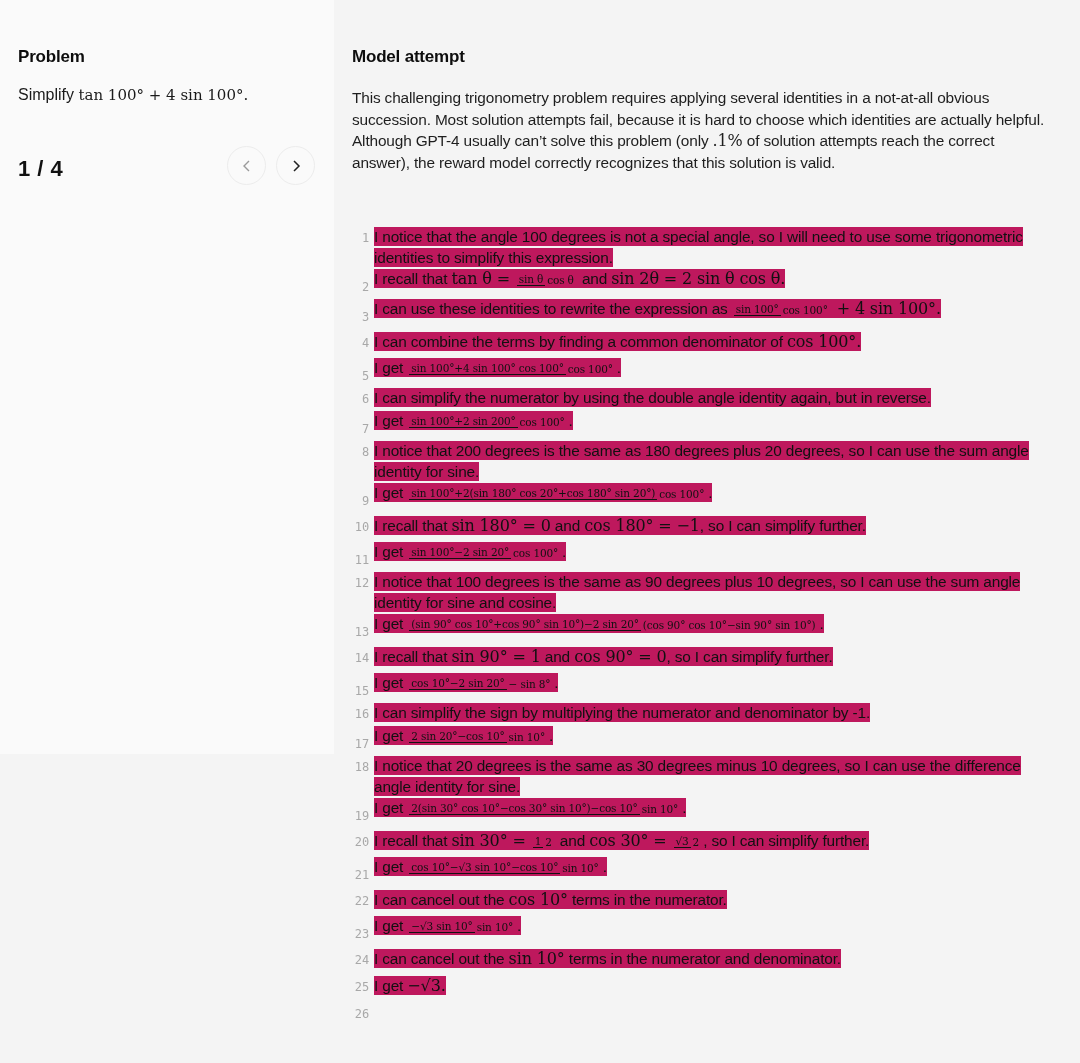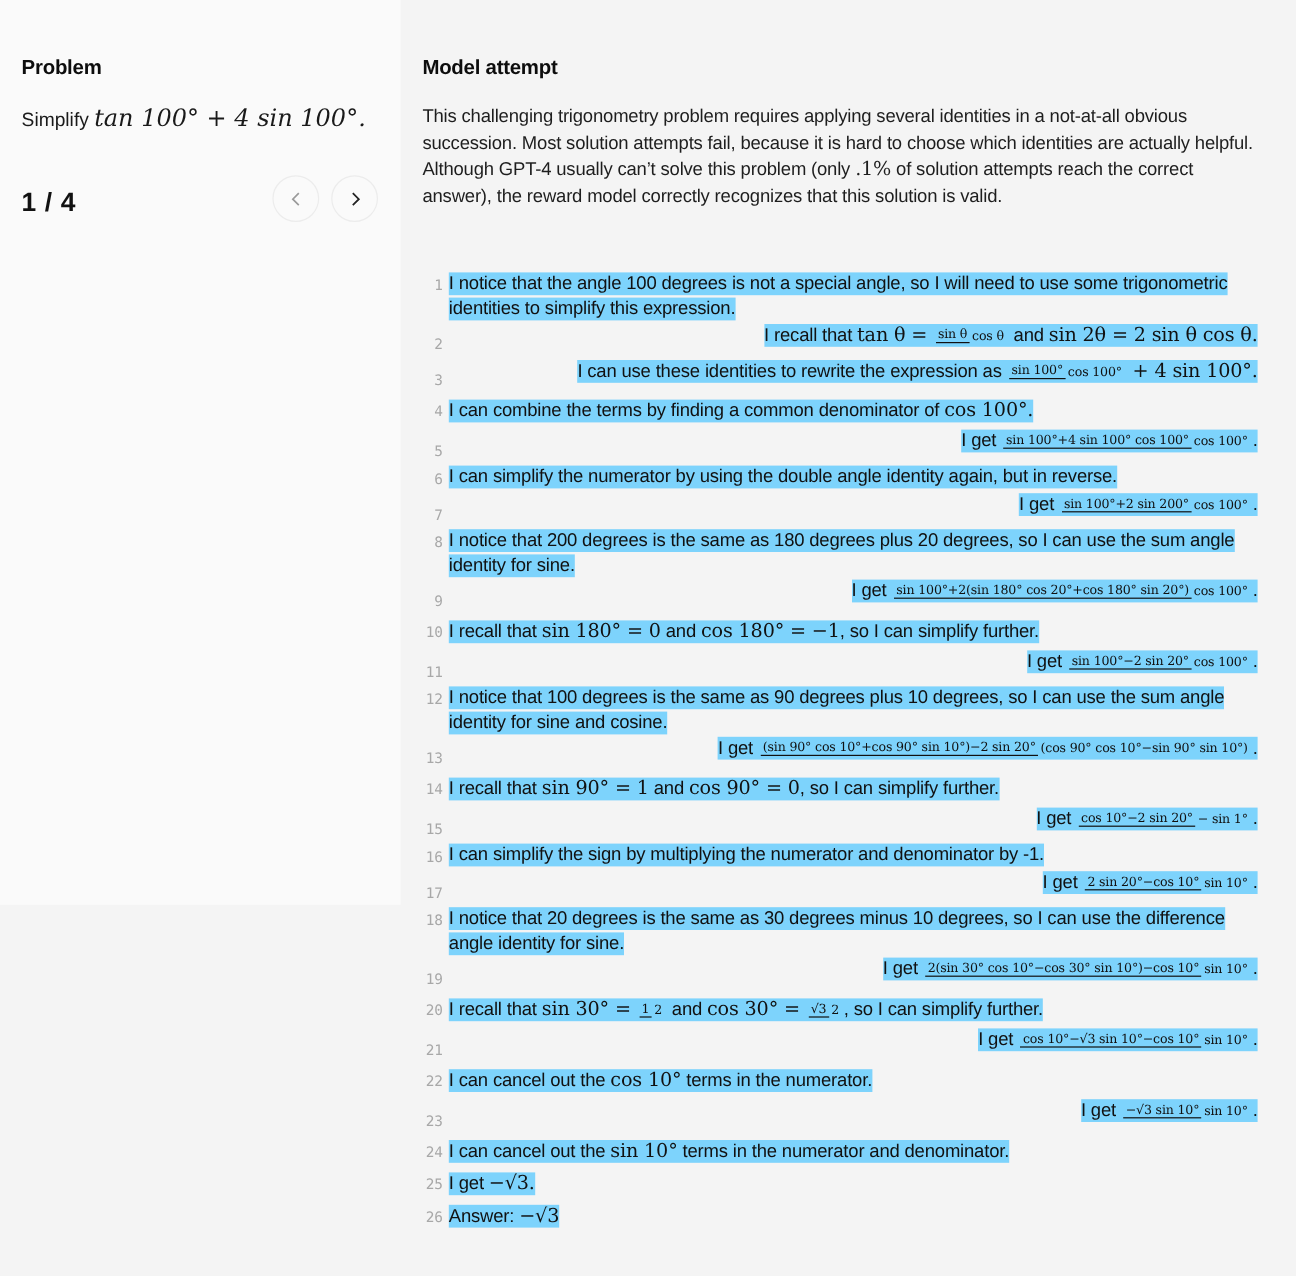--- a/index.html
+++ b/index.html
@@ -4,37 +4,37 @@
   <style>
     * { box-sizing: border-box; margin: 0; padding: 0; }
     html, body { width: 1080px; height: 1063px; overflow: hidden; }
     body { font-family: "Liberation Sans", sans-serif; color: #111; background: #f4f4f4; position: relative; }
     .left { position: absolute; left: 0; top: 0; width: 334px; height: 754px; background: #fafafa; }
     .right { position: absolute; left: 334px; top: 0; width: 746px; height: 1063px; background: #f4f4f4; }
     .h { font-weight: bold; font-size: 17px; letter-spacing: -0.2px; color: #0d0d0d; }
     .left .h { position: absolute; left: 18px; top: 47px; }
     .problem { position: absolute; left: 18px; top: 86px; font-size: 16px; color: #1a1a1a; }
     .m { font-family: "DejaVu Serif", "Liberation Serif", serif; }
-    .problem .m { font-size: 20px; font-style: italic; }
+    .problem .m { font-size: 15px; }
     .counter { position: absolute; left: 18px; top: 156px; font-size: 22px; font-weight: bold; letter-spacing: 0.5px; }
     .navbtn { position: absolute; top: 146px; width: 39px; height: 39px; border-radius: 50%; border: 1px solid #ececec; background: #fafafa; display: flex; align-items: center; justify-content: center; cursor: pointer; }
     .navbtn svg { width: 14px; height: 14px; }
     .prev { left: 227px; }
     .next { left: 276px; }
     .right .h { position: absolute; left: 18px; top: 47px; }
     .desc { position: absolute; left: 18px; top: 87px; width: 700px; font-size: 15.4px; line-height: 21.5px; color: #1e1e1e; letter-spacing: -0.15px; }
     .desc .m { font-size: 16px; }
     .steps { position: absolute; left: 14px; top: 226px; width: 700px; }
     .step { display: flex; align-items: flex-start; font-size: 15.4px; line-height: 21px; letter-spacing: -0.15px; color: #111; }
     .num { width: 26px; flex: 0 0 26px; text-align: right; padding-right: 5px; font-family: "DejaVu Sans Mono", monospace; font-size: 12px; color: #a8a8a8; padding-top: 2px; }
     .txt { flex: 1; }
-    .hl { background: #7dd3fc; box-decoration-break: clone; -webkit-box-decoration-break: clone; padding: 1px 0; }
+    .hl { background: #be185d; box-decoration-break: clone; -webkit-box-decoration-break: clone; padding: 1px 0; }
     .step.math1 { margin-top: 2px; margin-bottom: 2px; line-height: 23px; }
     .step.frac .num { padding-top: 9px; }
-    .step.frac .txt { padding-top: 0; text-align: right; }
+    .step.frac .txt { padding-top: 0; }
     .fr { display: inline-flex; flex-direction: row; align-items: center; vertical-align: middle; font-family: "DejaVu Serif", serif; font-size: 10.5px; line-height: 12px; margin: 0 2px; }
     .fr .n { border-bottom: 1px solid #111; padding: 0 2px; }
     .fr .d { padding: 0 2px; }
     .step .m { font-size: 16px; }
   </style>
 </head>
 <body>
 
 <div class="left">
   <div class="h">Problem</div>
@@ -135,21 +135,21 @@
             </span><span>.</span></span></span>
       </div>
       <div class="step math1">
         <span class="num">14</span>
         <span class="txt"><span class="hl"><span>I recall that </span><span class="m">sin 90° = 1</span><span> and </span><span class="m">cos 90° = 0</span><span>, so I can simplify further.</span></span></span>
       </div>
       <div class="step frac">
         <span class="num">15</span>
         <span class="txt"><span class="hl"><span>I get </span><span class="fr">
               <span class="n">cos 10°−2 sin 20°</span>
-              <span class="d">− sin 1°</span>
+              <span class="d">− sin 8°</span>
             </span><span>.</span></span></span>
       </div>
       <div class="step">
         <span class="num">16</span>
         <span class="txt"><span class="hl">I can simplify the sign by multiplying the numerator and denominator by -1.</span></span>
       </div>
       <div class="step frac">
         <span class="num">17</span>
         <span class="txt"><span class="hl"><span>I get </span><span class="fr">
               <span class="n">2 sin 20°−cos 10°</span>
@@ -198,17 +198,16 @@
       <div class="step math1">
         <span class="num">24</span>
         <span class="txt"><span class="hl"><span>I can cancel out the </span><span class="m">sin 10°</span><span> terms in the numerator and denominator.</span></span></span>
       </div>
       <div class="step math1">
         <span class="num">25</span>
         <span class="txt"><span class="hl"><span>I get </span><span class="m">−√3.</span></span></span>
       </div>
       <div class="step math1">
         <span class="num">26</span>
-        <span class="txt"><span class="hl"><span>Answer: </span><span class="m">−√3</span></span></span>
       </div>
     </div>
 
 </div>
 
 </body></html>

